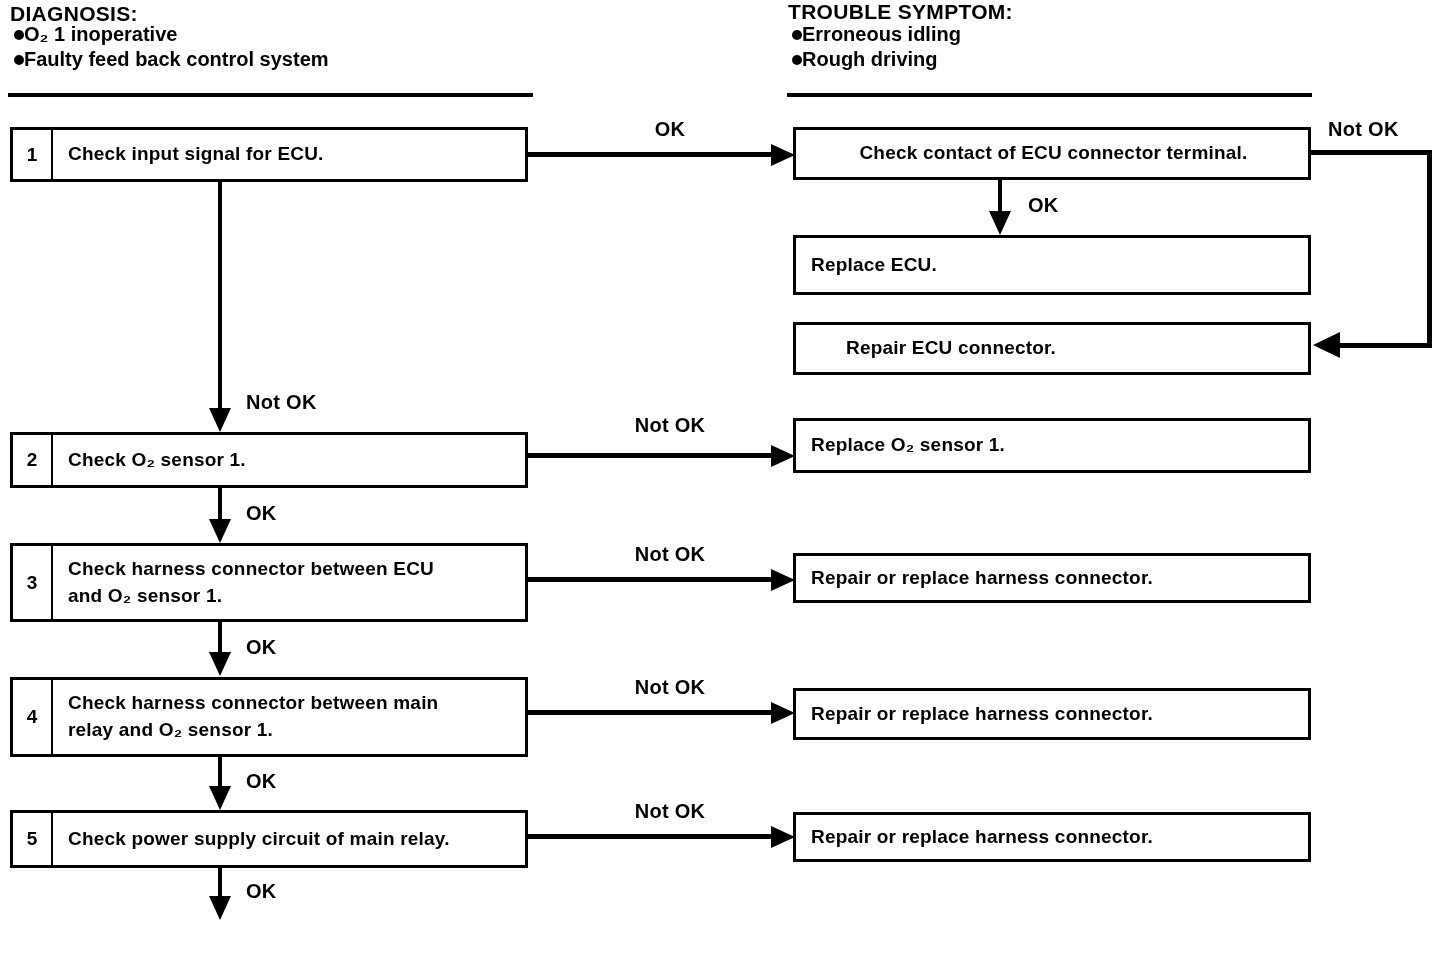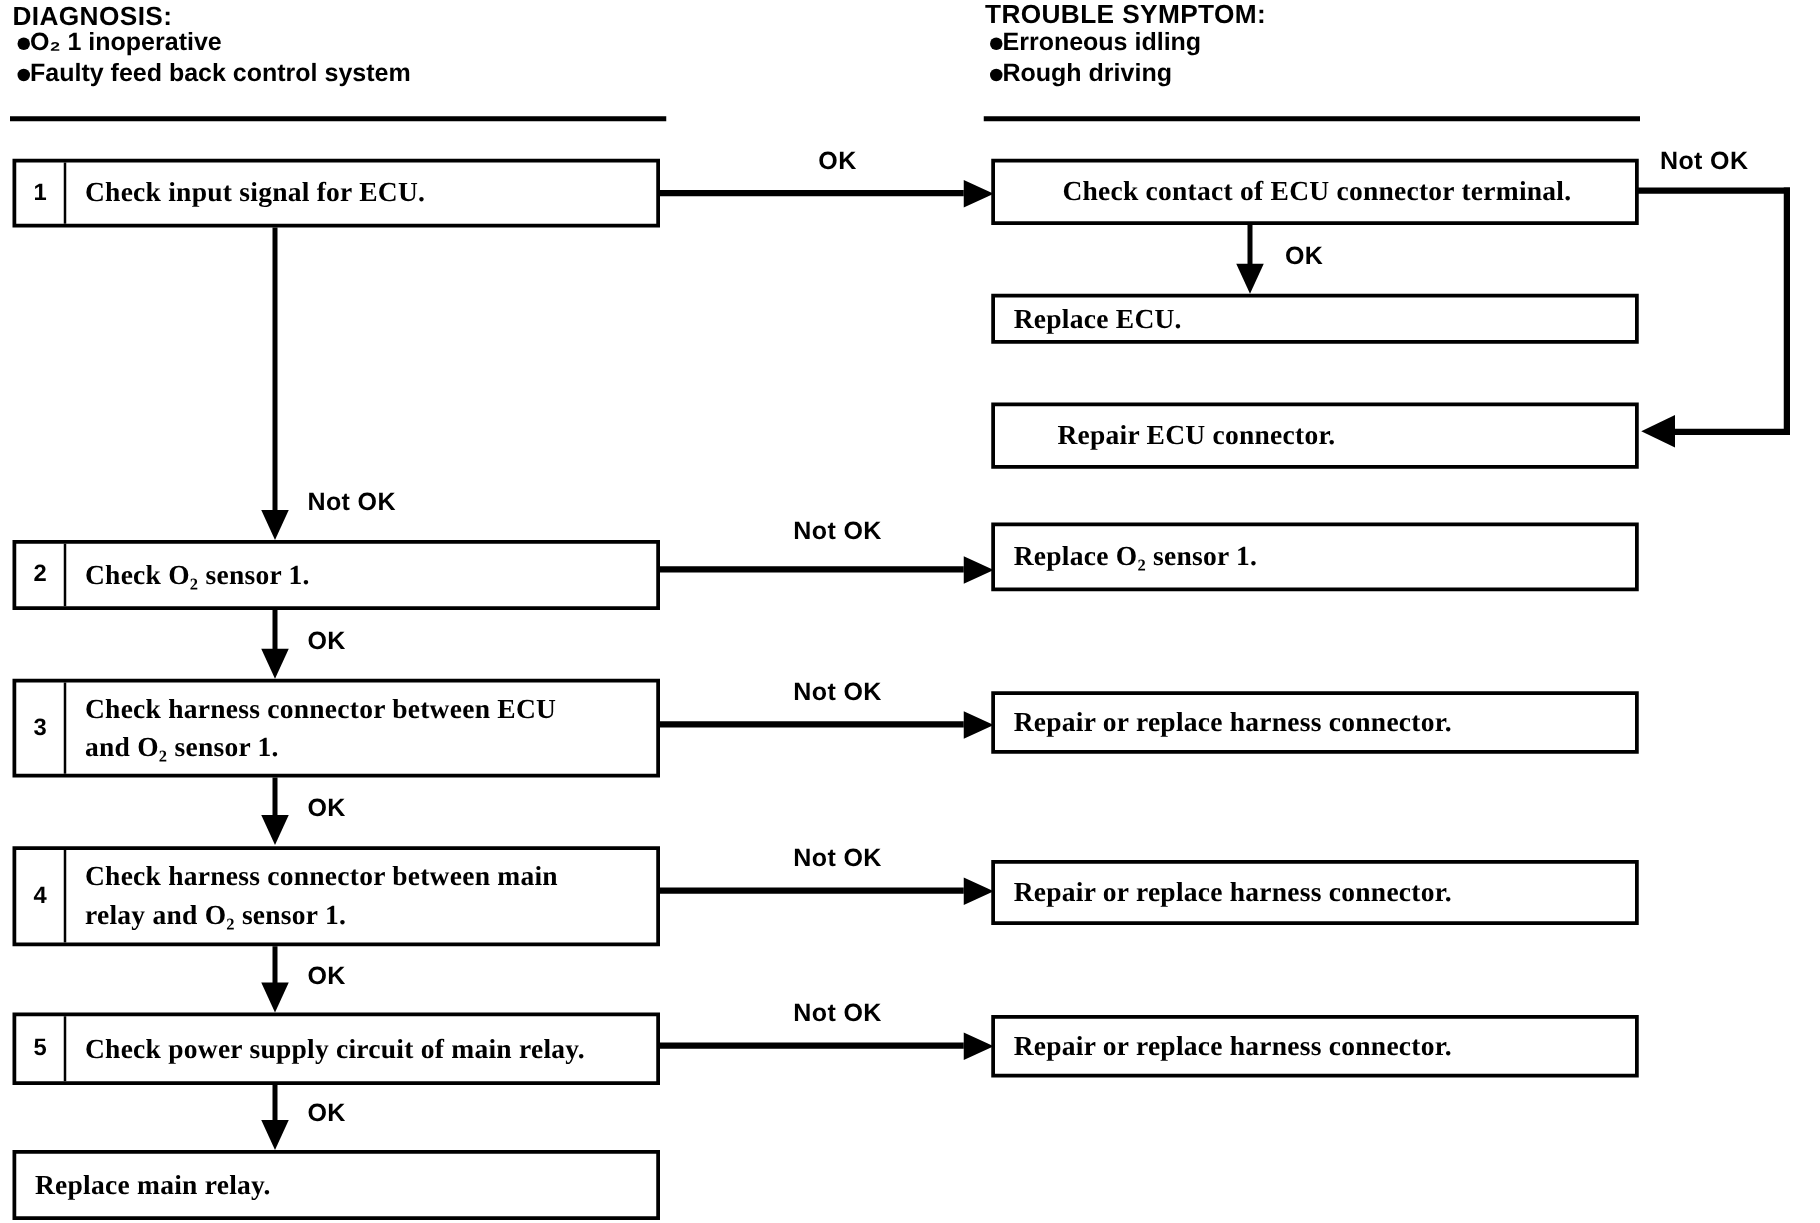--- a/index.html
+++ b/index.html
@@ -16,22 +16,22 @@
     position:absolute;left:10px;width:518px;border:3px solid #000;background:#fff;
     display:flex;align-items:center;box-sizing:border-box;
   }
   .rbox{left:793px;}
   .numcell{
     width:38px;align-self:stretch;border-right:2px solid #000;flex:none;
     display:flex;align-items:center;justify-content:center;
     font-size:19px;font-weight:700;
   }
   .boxtext{
-    padding:0 12px 0 15px;font-size:22px;font-weight:700;line-height:1.4;
-    white-space:pre-line;letter-spacing:.2px;font-family:Liberation Serif, serif;
+    padding:0 12px 0 15px;font-size:19px;font-weight:700;line-height:1.4;
+    white-space:pre-line;letter-spacing:.2px;
   }
   .hline,.vline{position:absolute;background:#000;}
   .arrow-right{position:absolute;width:0;height:0;border-top:11px solid transparent;border-bottom:11px solid transparent;border-left:24px solid #000;}
   .arrow-down{position:absolute;width:0;height:0;border-left:11px solid transparent;border-right:11px solid transparent;border-top:24px solid #000;}
   .arrow-left{position:absolute;width:0;height:0;border-top:13px solid transparent;border-bottom:13px solid transparent;border-right:27px solid #000;}
   .lbl{position:absolute;font-size:20px;font-weight:700;letter-spacing:.3px;}
   .lbl-c{width:150px;text-align:center;}
 </style>
 </head>
 <body>
@@ -80,29 +80,26 @@
     <div class="numcell">4</div>
     <div class="boxtext">Check harness connector between main
 relay and O₂ sensor 1.</div>
   </div>
 
   <div class="box" style="top:810px;height:58px;">
     <div class="numcell">5</div>
     <div class="boxtext">Check power supply circuit of main relay.</div>
   </div>
 
-  <div class="box" style="top:920px;height:56px;">
-    <div class="boxtext">Replace main relay.</div>
-  </div>
 
   <div class="box rbox" style="top:127px;height:53px;justify-content:center;">
     <div class="boxtext">Check contact of ECU connector terminal.</div>
   </div>
 
-  <div class="box rbox" style="top:235px;height:40px;">
+  <div class="box rbox" style="top:235px;height:60px;">
     <div class="boxtext">Replace ECU.</div>
   </div>
 
   <div class="box rbox" style="top:322px;height:53px;padding-left:35px;">
     <div class="boxtext">Repair ECU connector.</div>
   </div>
 
   <div class="box rbox" style="top:418px;height:55px;">
     <div class="boxtext">Replace O₂ sensor 1.</div>
   </div>

